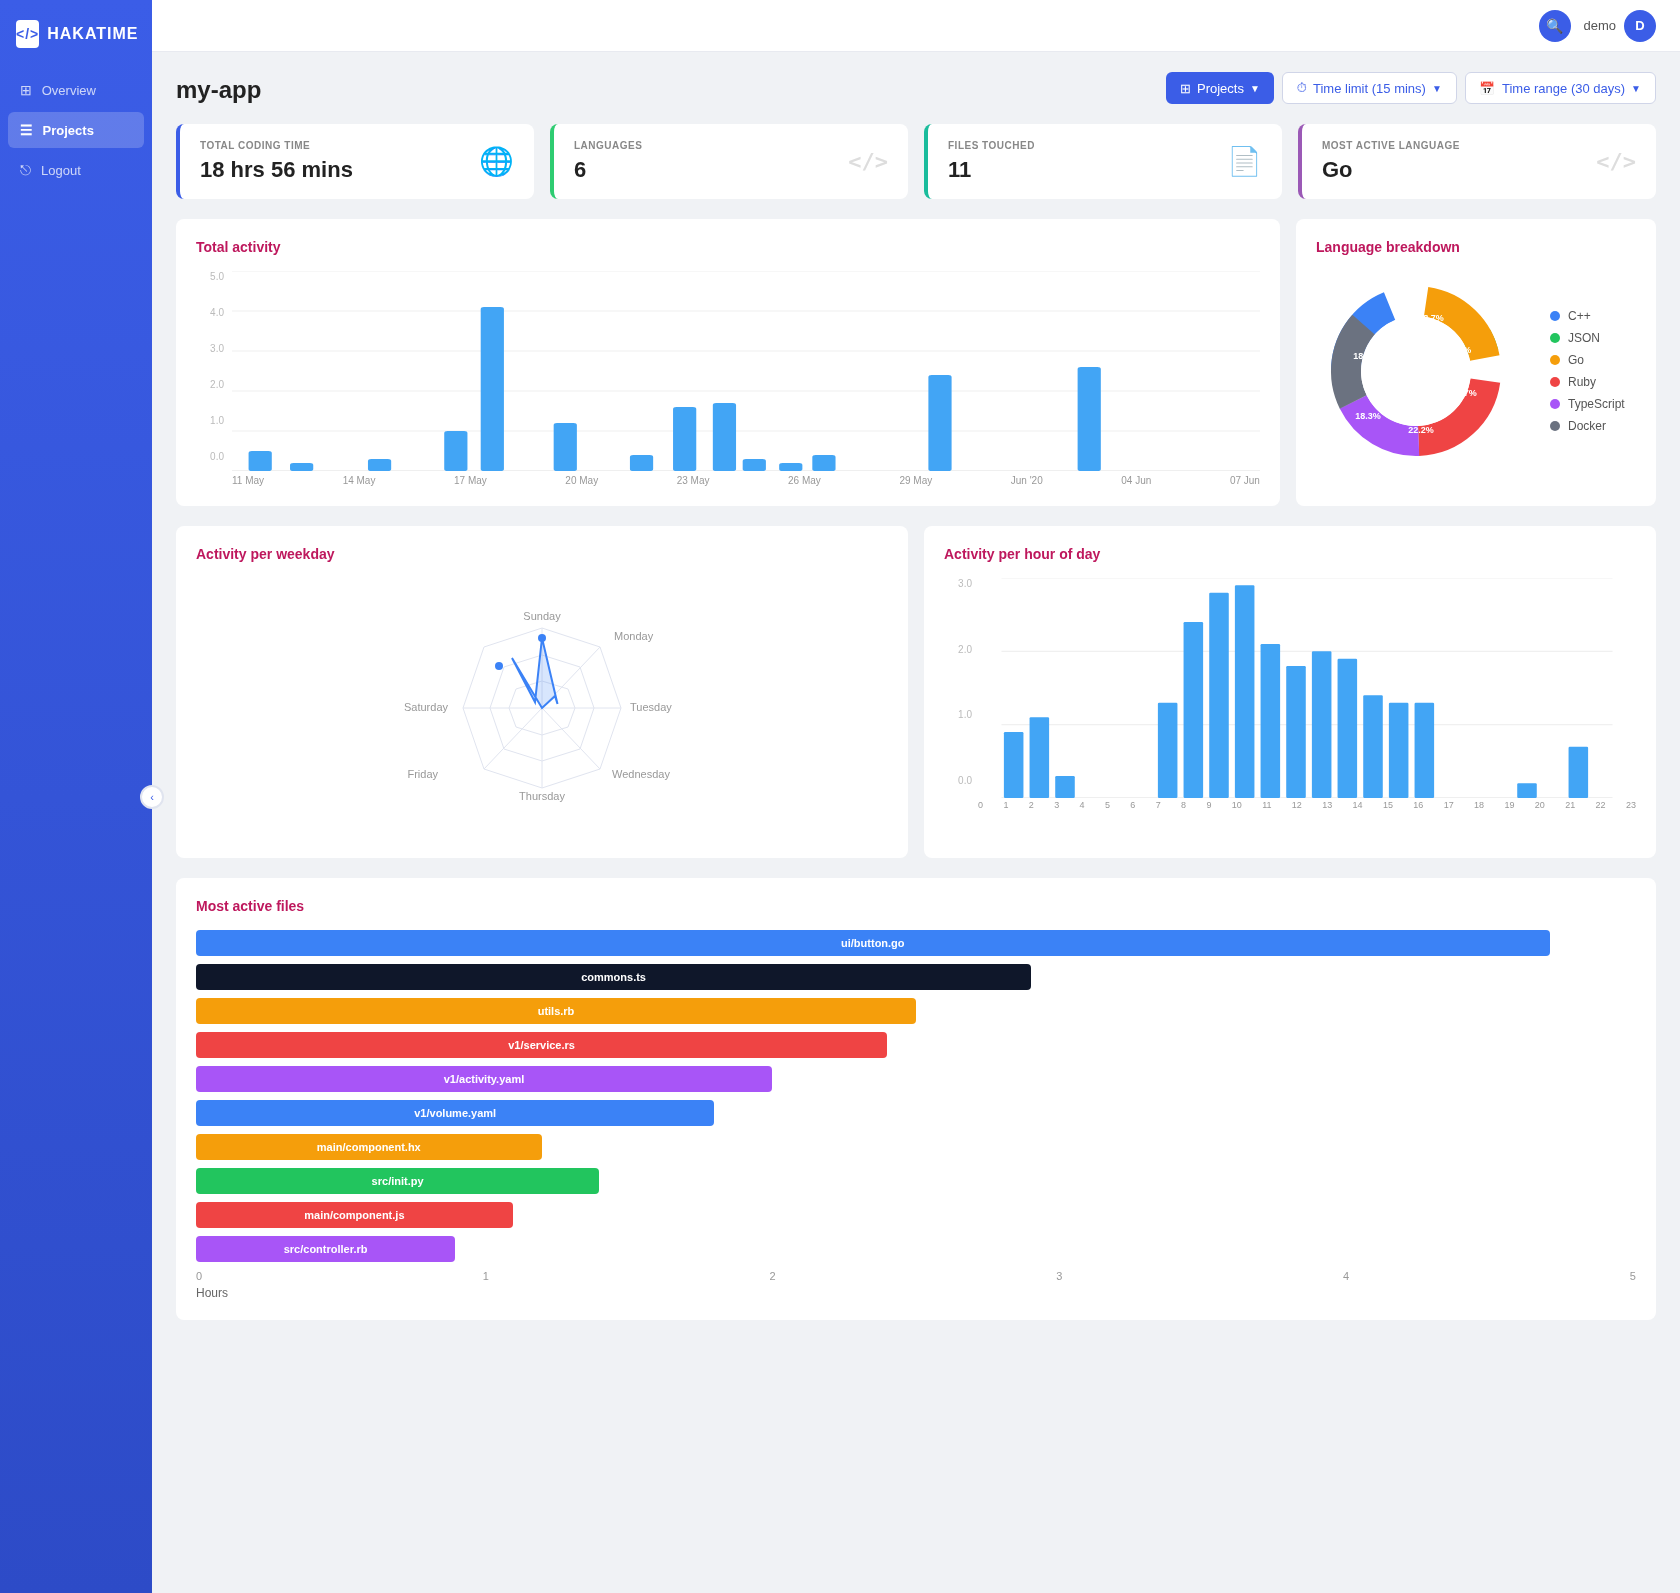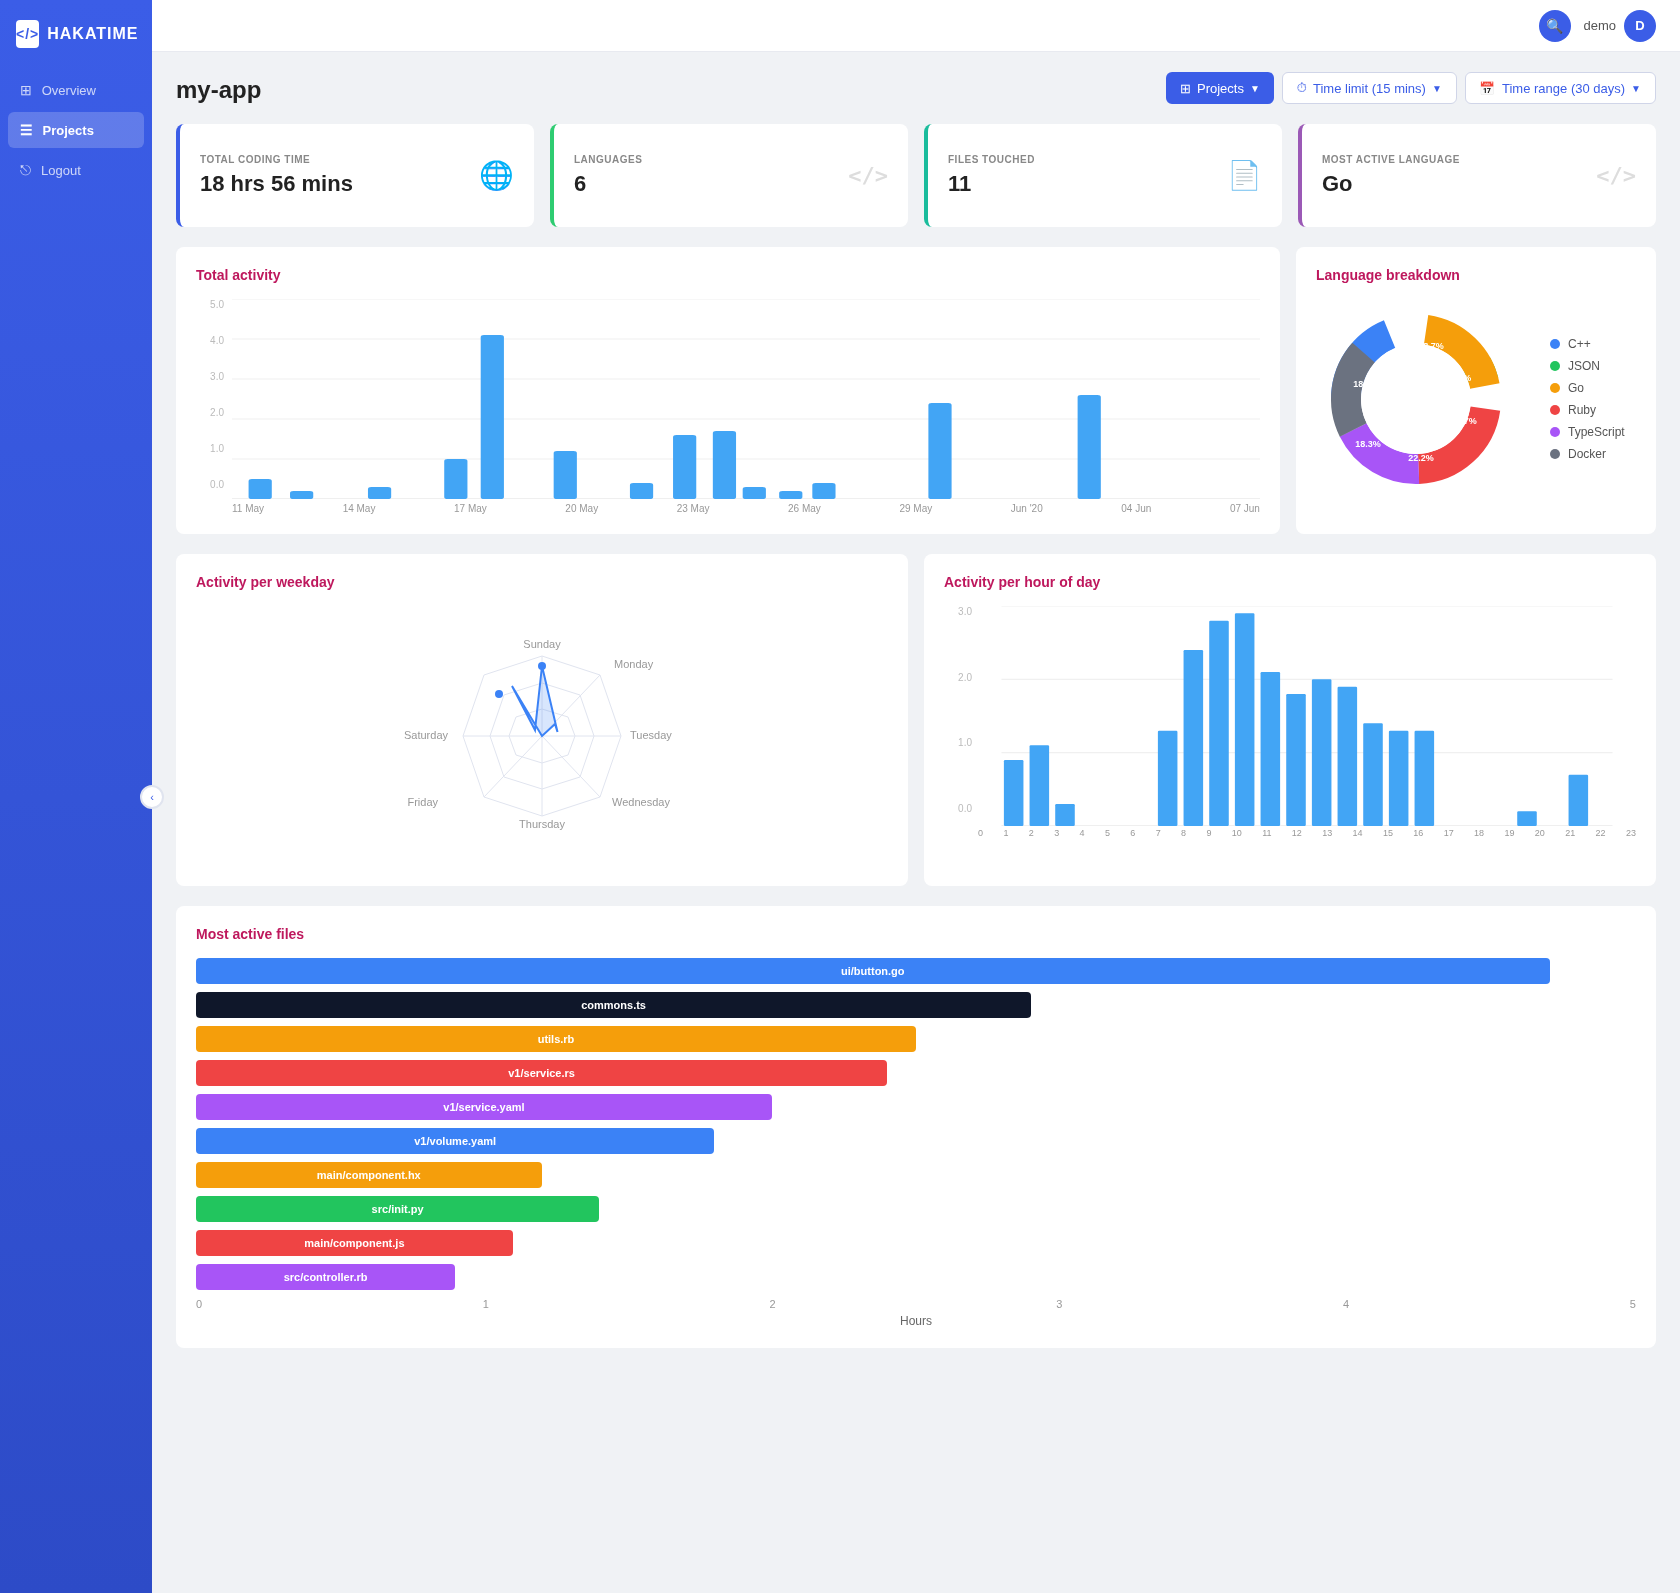--- a/index.html
+++ b/index.html
@@ -61,21 +61,21 @@
       display: flex; align-items: center; gap: 6px; padding: 7px 14px; border-radius: 6px;
       font-size: 13px; cursor: pointer; border: none; font-weight: 500;
     }
     .btn-primary { background: #3b5de7; color: white; }
     .btn-outline { background: white; color: #3b5de7; border: 1px solid #d0d5e8; }
     .btn-arrow { font-size: 10px; }
 
     
     .stat-cards { display: grid; grid-template-columns: repeat(4, 1fr); gap: 16px; margin-bottom: 20px; }
     .stat-card {
-      background: white; border-radius: 8px; padding: 30px 20px; border-left: 4px solid transparent;
+      background: white; border-radius: 8px; padding: 16px 20px; border-left: 4px solid transparent;
       display: flex; justify-content: space-between; align-items: center;
     }
     .stat-card.blue { border-left-color: #3b5de7; }
     .stat-card.green { border-left-color: #2ecc71; }
     .stat-card.teal { border-left-color: #1abc9c; }
     .stat-card.purple { border-left-color: #9b59b6; }
     .stat-label { font-size: 10px; font-weight: 700; color: #888; letter-spacing: 0.5px; text-transform: uppercase; margin-bottom: 6px; }
     .stat-value { font-size: 22px; font-weight: 700; color: #222; }
     .stat-icon { font-size: 28px; color: #ddd; }
 
@@ -440,21 +440,21 @@
 
             <div class="file-row">
               <div class="file-bar-label" style="background:#f59e0b;width:calc(2.5/5*100%);">utils.rb</div>
             </div>
 
             <div class="file-row">
               <div class="file-bar-label" style="background:#ef4444;width:calc(2.4/5*100%);">v1/service.rs</div>
             </div>
 
             <div class="file-row">
-              <div class="file-bar-label" style="background:#a855f7;width:calc(2.0/5*100%);">v1/service.yaml</div>
+              <div class="file-bar-label" style="background:#a855f7;width:calc(2.0/5*100%);">v1/activity.yaml</div>
             </div>
 
             <div class="file-row">
               <div class="file-bar-label" style="background:#3b82f6;width:calc(1.8/5*100%);">v1/volume.yaml</div>
             </div>
 
             <div class="file-row">
               <div class="file-bar-label" style="background:#f59e0b;width:calc(1.2/5*100%);">main/component.hx</div>
             </div>
 
@@ -471,20 +471,20 @@
             </div>
 
             <div style="display:flex;justify-content:space-between;margin-top:8px;font-size:11px;color:#999;">
               <span>0</span>
                 <span>1</span>
                 <span>2</span>
                 <span>3</span>
                 <span>4</span>
                 <span>5</span>
             </div>
-            <div style="text-align:center;font-size:12px;color:#666;margin-top:4px;">Hours</div>
+            <div style="font-size:12px;color:#666;margin-top:4px;">Hours</div>
           </div>
         </div>
       </div>
     </div>
 
   </div>
 </div>
 
 </body></html>

